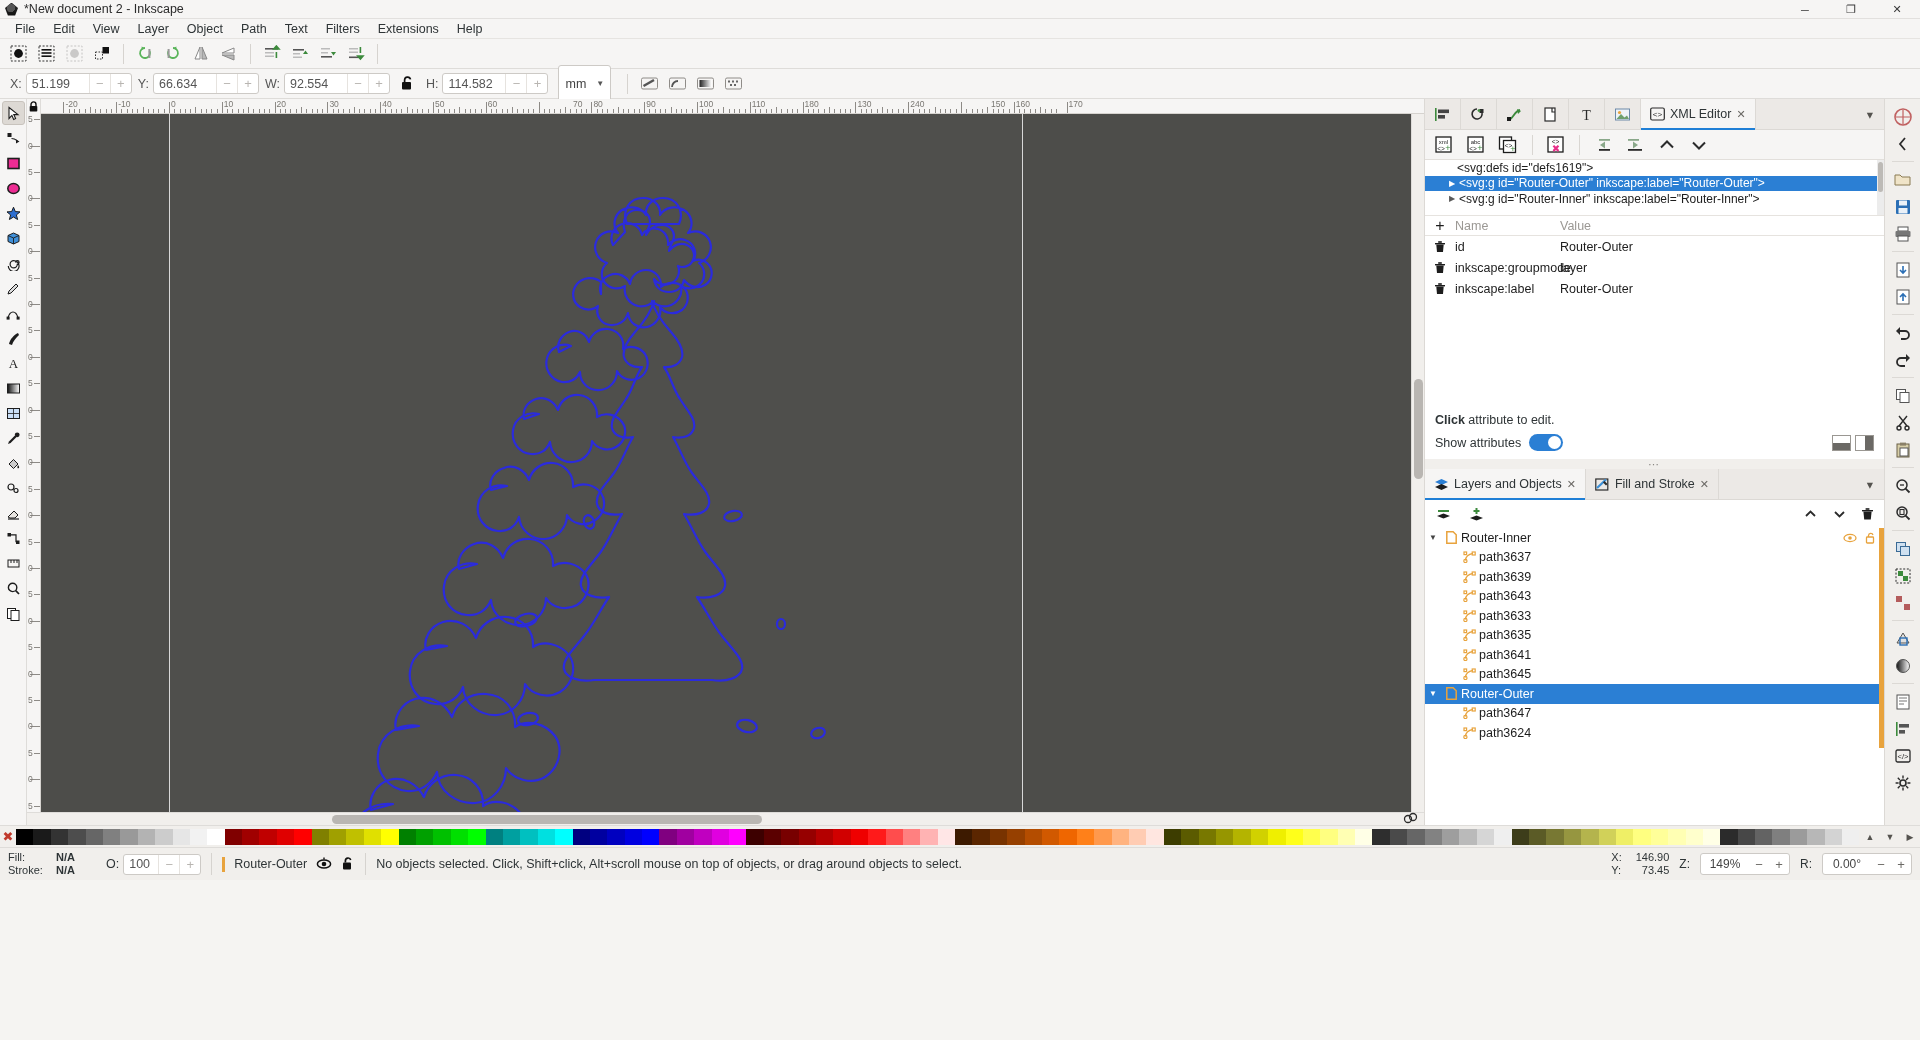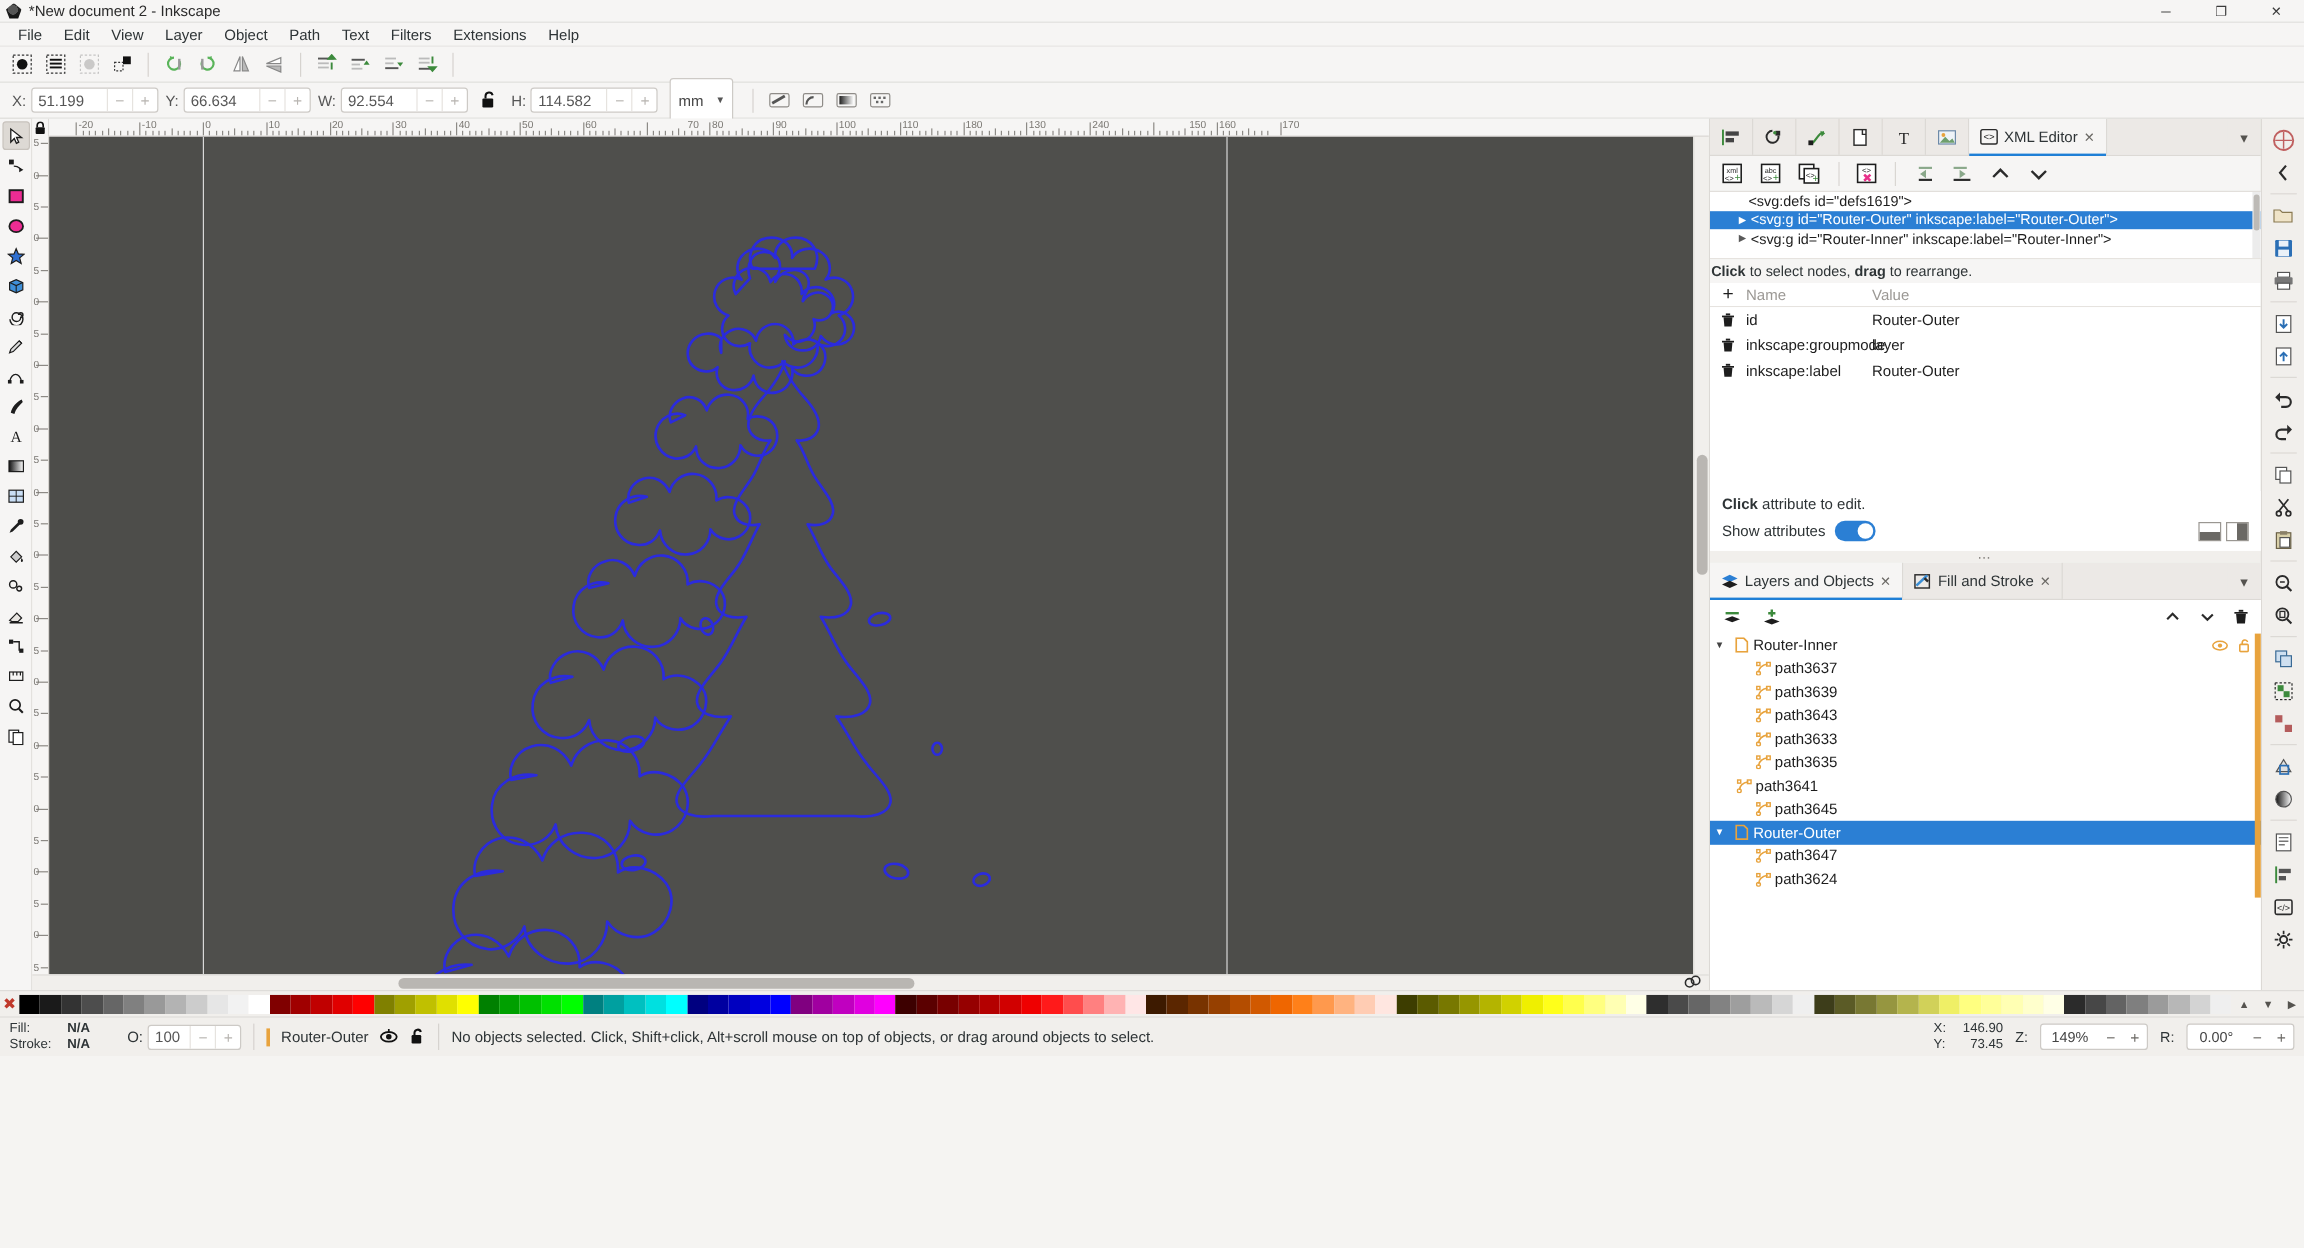--- a/index.html
+++ b/index.html
@@ -963,23 +963,20 @@
         </div>
         <div class="xnode" style="padding-left:20px;">
           <span class="xarrow">▶</span>
           <span>&lt;svg:g id="Router-Inner" inkscape:label="Router-Inner"&gt;</span>
         </div>
         <div style="position:absolute;right:0;top:0;width:7px;height:100%;background:#ececec;">
           <div style="position:absolute;left:1px;top:2px;width:5px;height:30px;background:#bdbab6;border-radius:3px;"></div>
         </div>
       </div>
 
-      <div id="xmlhint">
-        <b>Click</b><span> to select nodes, </span><b>drag</b><span> to rearrange.</span>
-      </div>
 
       <div class="attrhead">
         <div class="attrico" style="color:#1d1d1d;font-size:16px;">+</div>
         <div class="attrname">Name</div>
         <div class="attrvalue">Value</div>
       </div>
 
       <div style="background:#fff;">
         <div class="attrrow">
           <div class="attrico">
@@ -1171,21 +1168,21 @@
           <span class="lyrico">
             <svg width="13" height="12" viewBox="0 0 13 12">
                 <path d="M2.6 9.4C2.6 4 7 3 10 2.4" fill="none" stroke="#e8a33d" stroke-width="1.3"></path>
                 <circle cx="2.4" cy="10" r="1.6" fill="none" stroke="#e8a33d" stroke-width="1.2"></circle>
                 <rect x="9.2" y="1" width="3" height="3" fill="none" stroke="#e8a33d" stroke-width="1.2"></rect>
                 <rect x="1" y="1" width="2.6" height="2.6" fill="none" stroke="#e8a33d" stroke-width="1.2"></rect>
               </svg>
             </span>
           <span>path3635</span>
         </div>
-        <div class="lyrrow" style="padding-left:18px;">
+        <div class="lyrrow" style="padding-left:34px;">
           <span class="lyrico">
             <svg width="13" height="12" viewBox="0 0 13 12">
                 <path d="M2.6 9.4C2.6 4 7 3 10 2.4" fill="none" stroke="#e8a33d" stroke-width="1.3"></path>
                 <circle cx="2.4" cy="10" r="1.6" fill="none" stroke="#e8a33d" stroke-width="1.2"></circle>
                 <rect x="9.2" y="1" width="3" height="3" fill="none" stroke="#e8a33d" stroke-width="1.2"></rect>
                 <rect x="1" y="1" width="2.6" height="2.6" fill="none" stroke="#e8a33d" stroke-width="1.2"></rect>
               </svg>
             </span>
           <span>path3641</span>
         </div>

